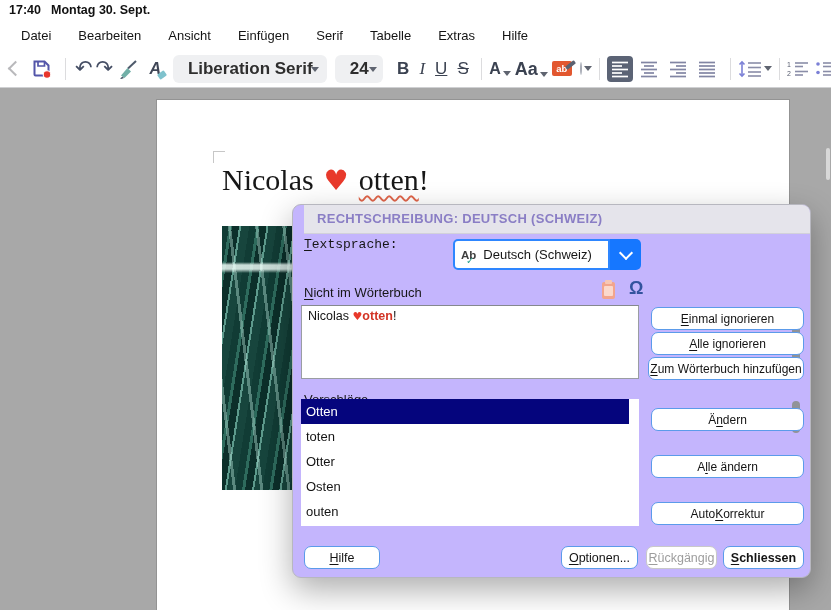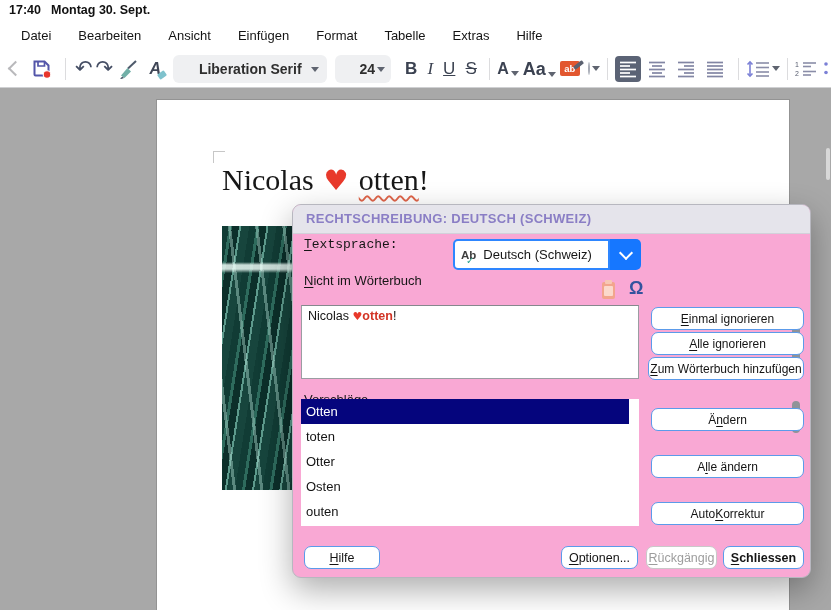--- a/index.html
+++ b/index.html
@@ -25,23 +25,23 @@
   .chev-left{width:9px;height:9px;border-left:2px solid #b9b9bc;border-bottom:2px solid #b9b9bc;
     transform:rotate(45deg);margin:0 10px 0 2px;flex:none;}
   .tbtn{flex:none;display:flex;align-items:center;justify-content:center;cursor:default;}
   .glyph{font-family:"DejaVu Sans",sans-serif;font-size:21px;color:#454e64;line-height:1;}
   .undo{margin:0 3px 0 2px;} .redo{margin-right:5px;}
   .clearfmt{position:relative;width:24px;height:24px;margin-right:6px;}
   .clearfmt .letter{font-size:16px;font-weight:700;color:#3f4656;font-style:italic;}
   .clearfmt .eraser{position:absolute;right:1px;bottom:3px;width:8px;height:6px;background:#7fc2cd;
     transform:rotate(-35deg);border-radius:1px;}
   .combo{height:28px;background:#eff0f2;border-radius:6px;display:flex;align-items:center;
-    justify-content:center;position:relative;font-size:14px;color:#2e2e2e;flex:none;}
+    justify-content:center;position:relative;font-size:17px;color:#2e2e2e;flex:none;}
   .combo.font{width:154px;margin-right:8px;font-weight:600;}
-  .combo.size{width:48px;margin-right:9px;font-weight:600;padding-left:8px;}
+  .combo.size{width:48px;margin-right:9px;font-weight:600;}
   .caret{width:0;height:0;border-left:4px solid transparent;border-right:4px solid transparent;
     border-top:5px solid #5f6470;flex:none;}
   .combo .caret{position:absolute;right:8px;top:12px;}
   .combo.size .caret{right:6px;}
   .fmt{width:22px;height:26px;font-size:17px;color:#3b4251;}
   .fmt.b{font-weight:700;}
   .fmt.i{font-style:italic;font-family:"Liberation Serif",serif;width:16px;}
   .fmt.u{text-decoration:underline;}
   .fmt.s{text-decoration:line-through;}
   .dropgrp{display:flex;align-items:flex-end;margin-right:4px;}
@@ -68,23 +68,23 @@
   .heading .heart{color:#e8392b;margin:0 10px;font-family:"DejaVu Sans",sans-serif;font-size:28px;}
   .heading .word{text-decoration:underline;text-decoration-style:wavy;
     text-decoration-color:#e0654a;text-decoration-thickness:2px;text-underline-offset:5px;}
   .docimg{position:absolute;left:222px;top:226px;width:70px;height:264px;overflow:hidden;
     background:
       linear-gradient(180deg,transparent 36px, rgba(235,250,245,.85) 39px, rgba(235,250,245,.85) 43px, transparent 47px),
       repeating-linear-gradient(83deg, transparent 0 11px, rgba(173,219,207,.45) 11px 14px, transparent 14px 27px),
       repeating-linear-gradient(99deg, #113c35 0 7px, #2e6b5d 7px 10px, #0c2f2a 10px 17px, #5d9a8c 17px 19px, #17453d 19px 27px);
   }
   
-  .dialog{position:absolute;left:292px;top:204px;width:519px;height:374px;background:#f9a8d4;
+  .dialog{position:absolute;left:292px;top:204px;width:519px;height:374px;background:#c4b5fd;
     border:1px solid #b7b7bf;border-radius:9px;box-shadow:0 12px 32px rgba(0,0,0,.32);
-    overflow:hidden;box-sizing:border-box;}
+    overflow:hidden;box-sizing:border-box;padding-left:11px;}
   .dlg-title{height:28px;background:#e5e4eb;border-bottom:1px solid #d2d1da;line-height:28px;
     padding-left:13px;font-size:13px;font-weight:700;color:#8a7ec5;letter-spacing:.3px;}
   .dlg-label{position:absolute;font-size:13px;color:#161616;}
   .mn{text-decoration:underline;text-underline-offset:2px;}
   .langcombo{position:absolute;left:160px;top:34px;width:188px;height:31px;display:flex;}
   .langcombo .field{flex:1;border:2px solid #2e86ff;border-radius:5px 0 0 5px;background:#fff;
     display:flex;align-items:center;padding-left:6px;font-size:13px;color:#161616;box-sizing:border-box;}
   .langcombo .abicon{position:relative;font-size:11.5px;font-weight:600;color:#3e3e3e;margin-right:7px;}
   .langcombo .abicon .chk{position:absolute;left:5px;top:6px;color:#2aa28f;font-size:10px;font-weight:700;}
   .langcombo .drop{width:31px;background:#1677ff;border-radius:0 5px 5px 0;display:flex;
@@ -127,21 +127,21 @@
 <div class="sysbar">
   <span class="time">17:40</span>
   <span class="date">Montag 30. Sept.</span>
 </div>
 
 <div class="menubar">
   <span>Datei</span>
   <span>Bearbeiten</span>
   <span>Ansicht</span>
   <span>Einfügen</span>
-  <span>Format</span>
+  <span>Serif</span>
   <span>Tabelle</span>
   <span>Extras</span>
   <span>Hilfe</span>
 </div>
 
 <div class="toolbar">
   <span class="chev-left"></span>
 
   <span class="tbtn" style="margin-right:6px;">
     <svg width="21" height="21" viewBox="0 0 21 21">
@@ -317,21 +317,21 @@
         <span>Ab</span>
         <span class="chk">✓</span>
       </span>
       <span>Deutsch (Schweiz)</span>
     </div>
     <div class="drop">
       <span class="chev"></span>
     </div>
   </div>
 
-  <div class="dlg-label" style="left:11px;top:68px;">
+  <div class="dlg-label" style="left:11px;top:80px;">
     <span class="mn">N</span><span>icht im Wörterbuch</span>
   </div>
 
   <span class="paste"></span>
   <span class="omega">Ω</span>
 
   <div class="dlg-textbox">
     <span>Nicolas </span><span class="heart">♥</span><span class="bad">otten</span><span>!</span>
   </div>
   <span class="thumb tb-thumb"></span>

